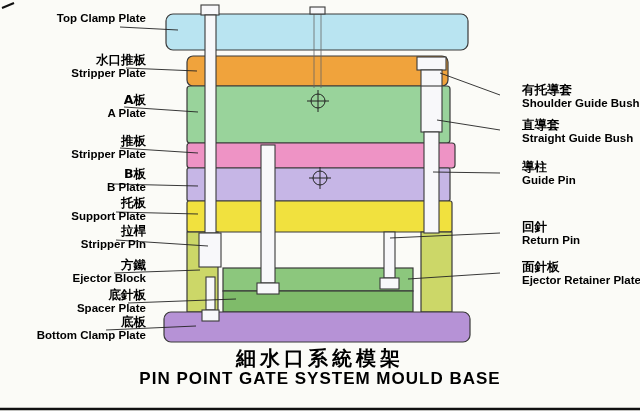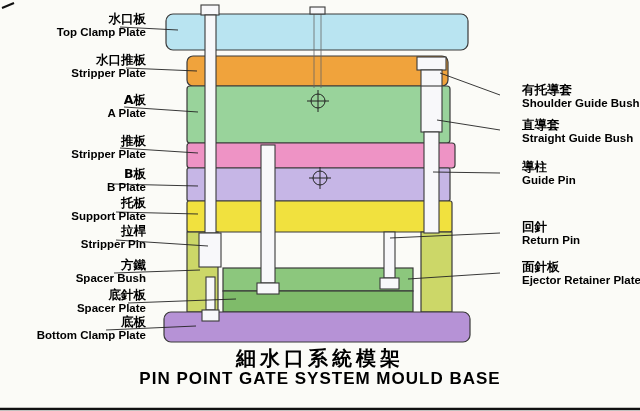--- a/index.html
+++ b/index.html
@@ -87,21 +87,20 @@
     <line x1="106" y1="330" x2="196" y2="326"></line>
     <line x1="500" y1="95" x2="440" y2="73"></line>
     <line x1="500" y1="130" x2="437" y2="120"></line>
     <line x1="500" y1="173" x2="433" y2="172"></line>
     <line x1="500" y1="233" x2="390" y2="238"></line>
     <line x1="500" y1="273" x2="408" y2="279"></line>
   </g>
 </svg>
 
 <div class="label left" style="top:12px">
-  <span class="zh">水口板</span>
   <span class="en">Top Clamp Plate</span>
 </div>
 <div class="label left" style="top:53px">
   <span class="zh">水口推板</span>
   <span class="en">Stripper Plate</span>
 </div>
 <div class="label left" style="top:93px">
   <span class="zh">A板</span>
   <span class="en">A Plate</span>
 </div>
@@ -116,21 +115,21 @@
 <div class="label left" style="top:196px">
   <span class="zh">托板</span>
   <span class="en">Support Plate</span>
 </div>
 <div class="label left" style="top:224px">
   <span class="zh">拉桿</span>
   <span class="en">Stripper Pin</span>
 </div>
 <div class="label left" style="top:258px">
   <span class="zh">方鐵</span>
-  <span class="en">Spacer Bush</span>
+  <span class="en">Ejector Block</span>
 </div>
 <div class="label left" style="top:288px">
   <span class="zh">底針板</span>
   <span class="en">Spacer Plate</span>
 </div>
 <div class="label left" style="top:315px">
   <span class="zh">底板</span>
   <span class="en">Bottom Clamp Plate</span>
 </div>
 

